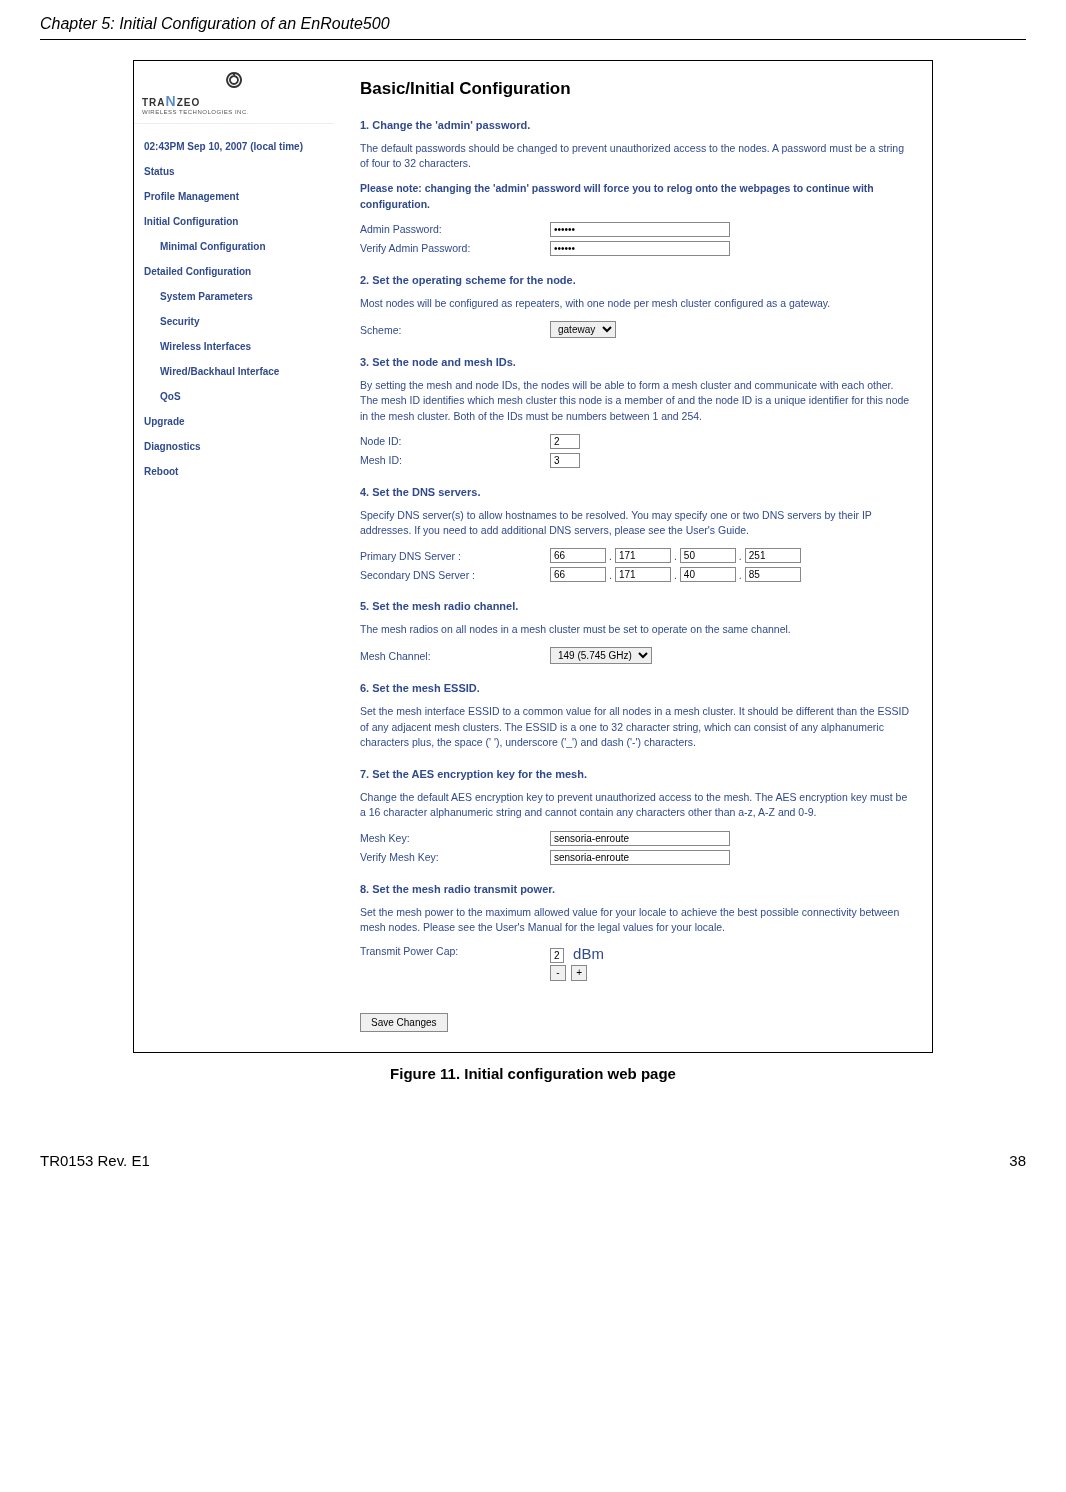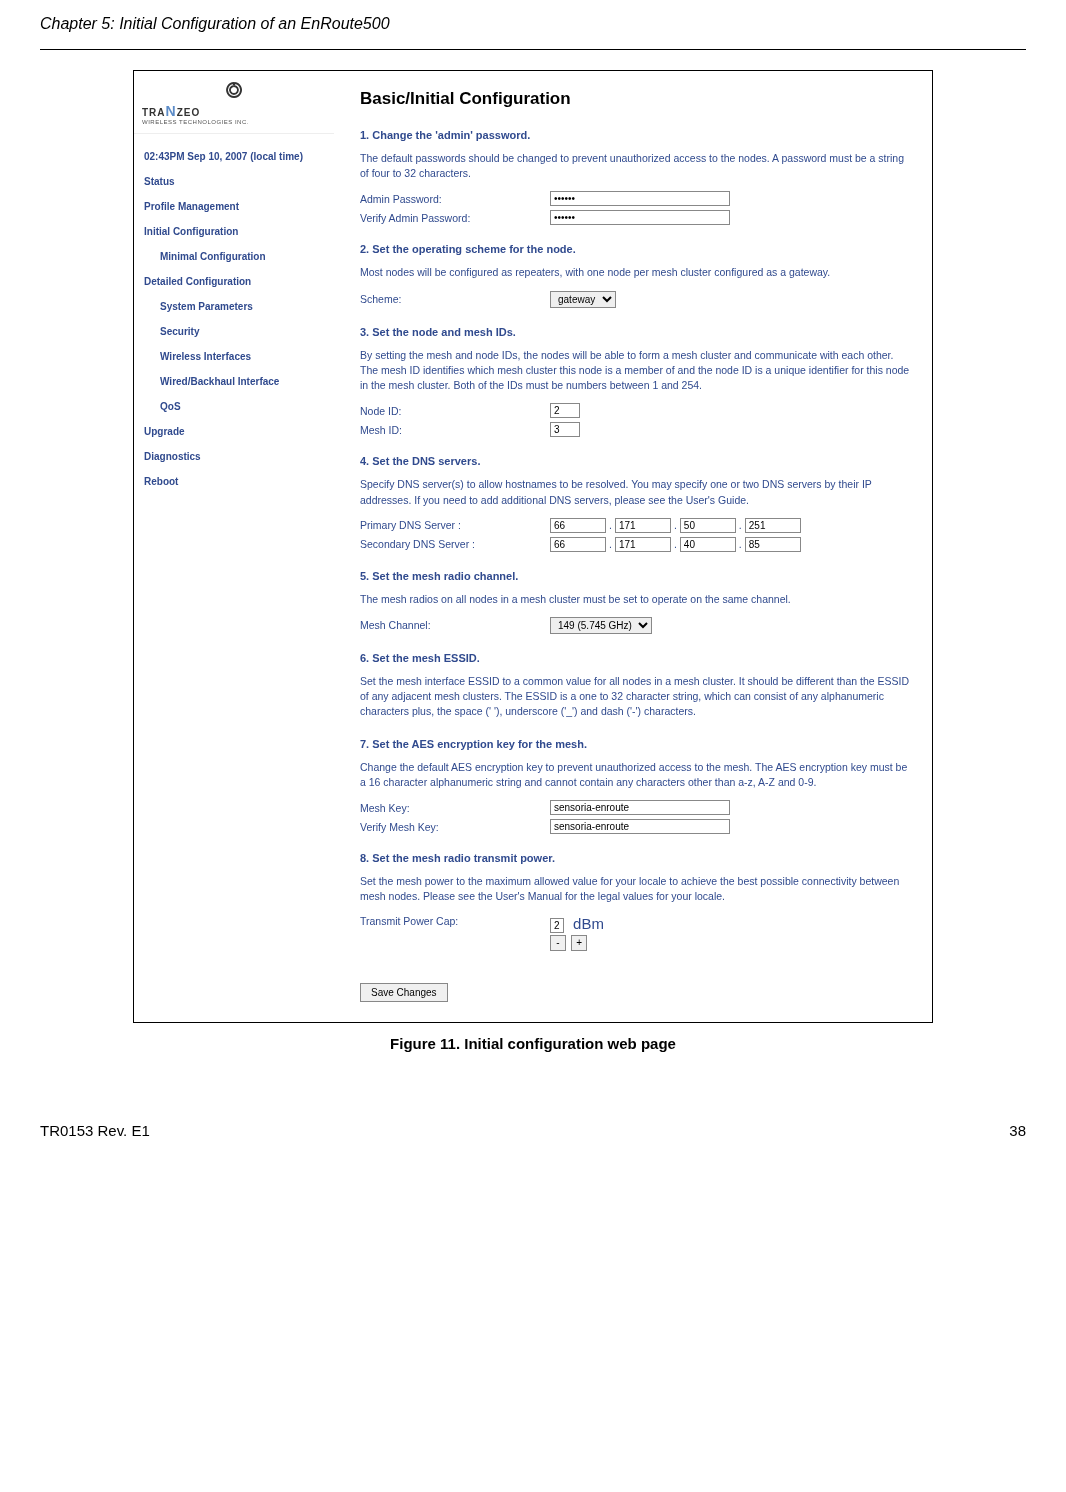--- a/index.html
+++ b/index.html
@@ -1,18 +1,18 @@
 <!DOCTYPE html>
 <html><head>
 <meta charset="utf-8">
 <style>
   * { margin: 0; padding: 0; box-sizing: border-box; }
   body { font-family: Arial, Helvetica, sans-serif; background: #fff; width: 1066px; }
   .page { padding: 15px 40px 20px 40px; }
-  .chapter-title { font-style: italic; font-size: 16px; margin-bottom: 16px; }
+  .chapter-title { font-style: italic; font-size: 16px; margin-bottom: 6px; }
   .hr { border: 0; border-top: 1.5px solid #000; margin-bottom: 20px; }
   .screenshot-container { border: 1px solid #000; margin: 0 auto 12px auto; width: 800px; background: #fff; display: flex; }
   .sidebar { width: 200px; background: #fff; padding: 0; font-size: 10px; }
   .logo-area { padding: 10px 8px 8px 8px; border-bottom: 1px solid #eee; }
   .logo-text { font-weight: bold; letter-spacing: 1px; }
   .logo-text .t { font-size: 10px; color: #333; }
   .logo-text .n { font-size: 14px; color: #5c8cc8; }
   .logo-sub { font-size: 6px; color: #555; letter-spacing: 0.5px; }
   .logo-icon { display: block; margin: 0 auto 2px auto; }
   .nav { padding: 10px 0 0 10px; }
@@ -73,20 +73,21 @@
         <div class="nav-item">Diagnostics</div>
         <div class="nav-item">Reboot</div>
       </div>
     </div>
 
     <div class="main">
       <div class="h1">Basic/Initial Configuration</div>
 
       <div class="section-title">1. Change the 'admin' password.</div>
       <div class="ptext">The default passwords should be changed to prevent unauthorized access to the nodes. A password must be a string of four to 32 characters.</div>
+      <div class="note">Please note: changing the 'admin' password will force you to relog onto the webpages to continue with configuration.</div>
       <div class="form-row">
         <span class="form-label">Admin Password:</span>
         <input class="form-input wide" type="text" value="••••••" style="">
       </div>
       <div class="form-row">
         <span class="form-label">Verify Admin Password:</span>
         <input class="form-input wide" type="text" value="••••••" style="">
       </div>
 
       <div class="section-title">2. Set the operating scheme for the node.</div>

